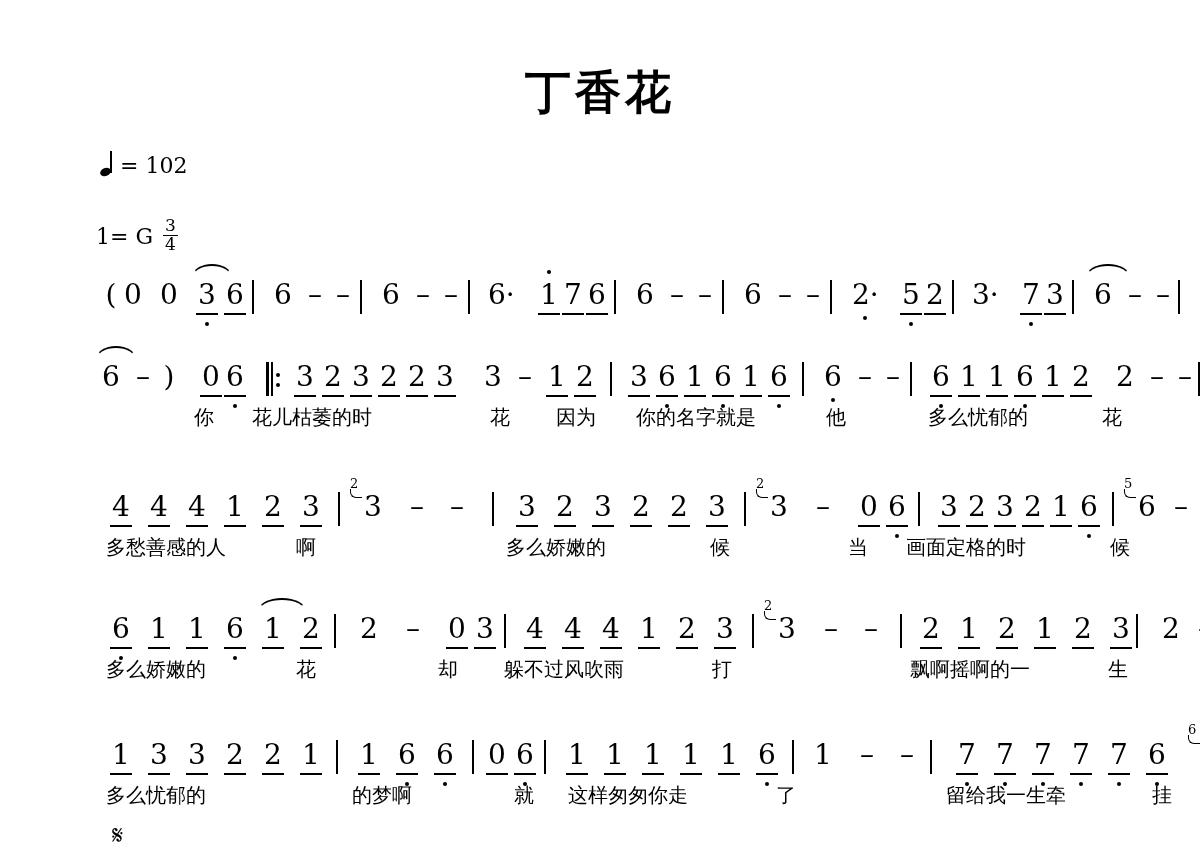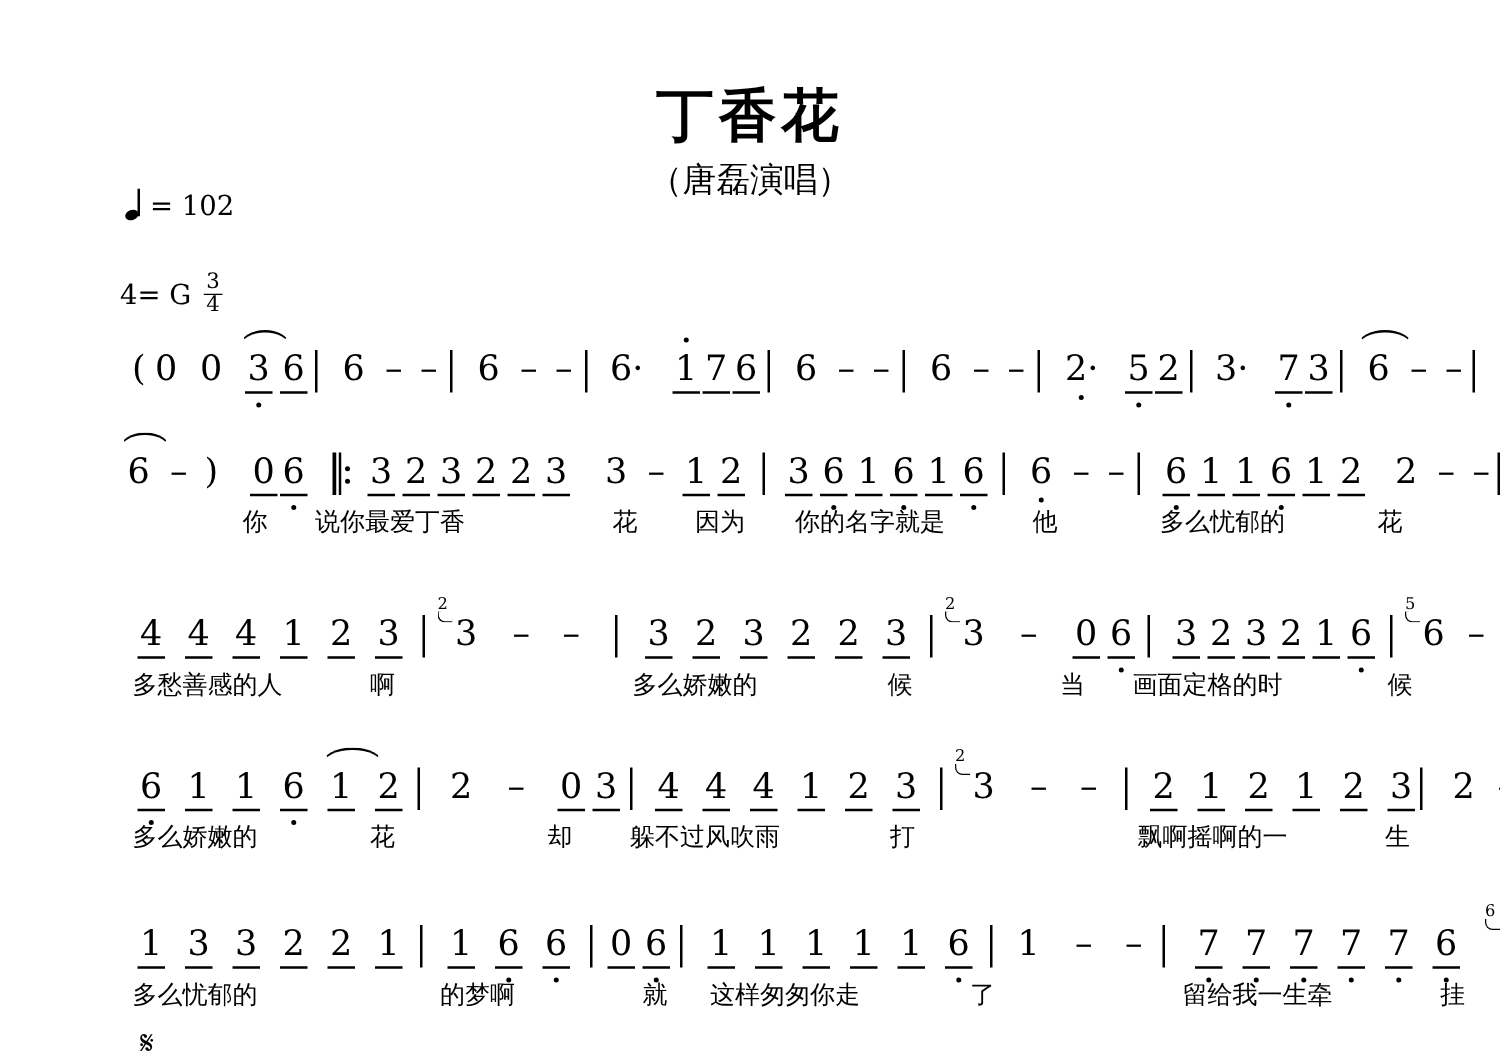--- a/index.html
+++ b/index.html
@@ -198,32 +198,31 @@
   }
   .repeat-start .d1 { top: 11px; }
   .repeat-start .d2 { top: 21px; }
 </style>
 </head>
 <body>
 
 <div class="page">
 
   <div class="title">丁香花</div>
-  <div class="subtitle">（唐磊演唱）</div>
 
   <div class="tempo">
     <span class="quarter-note">
       <span class="head"></span>
         <span class="stem"></span>
     </span>
     <span>= 102</span>
   </div>
 
   <div class="keysig">
-    <span>4= G</span>
+    <span>1= G</span>
     <span class="frac">
       <span class="num">3</span>
       <span class="den">4</span>
     </span>
   </div>
 
 
   <div id="systems-host">
       <div class="system" style="top: 278px;">
         <div class="noteline">
@@ -312,21 +311,21 @@
           <div class="tie" style="left: -4px; top: -14px; width: 40px;"></div>
           <div class="repeat-start" style="left: 166px;">
             <span class="thick"></span>
             <span class="thin"></span>
             <span class="d1"></span>
             <span class="d2"></span>
           </div>
         </div>
         <div class="lyricline">
           <span class="lyr" style="left: 94px;">你</span>
-          <span class="lyr" style="left: 152px;">说你最爱丁香</span>
+          <span class="lyr" style="left: 152px;">花儿枯萎的时</span>
           <span class="lyr" style="left: 390px;">花</span>
           <span class="lyr" style="left: 456px;">因为</span>
           <span class="lyr" style="left: 536px;">你的名字就是</span>
           <span class="lyr" style="left: 726px;">他</span>
           <span class="lyr" style="left: 828px;">多么忧郁的</span>
           <span class="lyr" style="left: 1002px;">花</span>
         </div>
       </div>
       <div class="system" style="top: 490px;">
         <div class="noteline">

